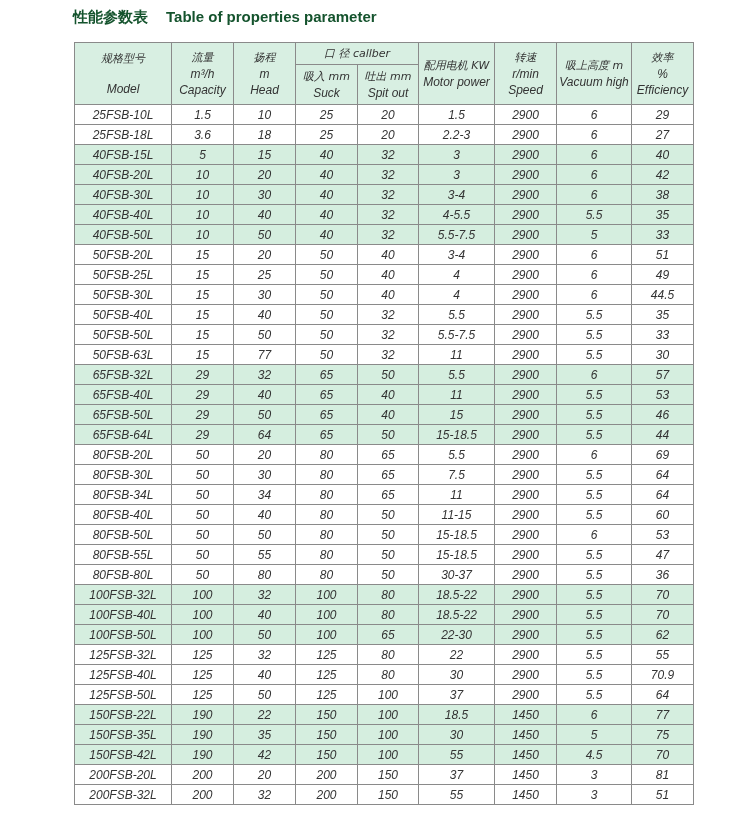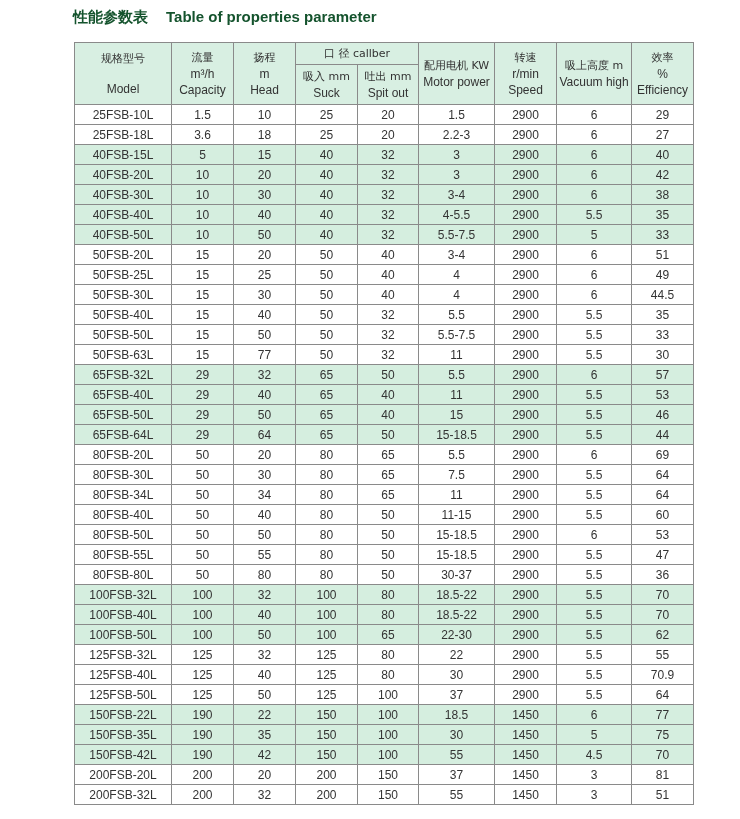--- a/index.html
+++ b/index.html
@@ -1,20 +1,20 @@
 <!DOCTYPE html>
 <html><head>
 <meta charset="utf-8">
 <style>
   html, body { margin: 0; padding: 0; background: #ffffff; }
   body { width: 740px; height: 819px; position: relative; overflow: hidden; font-family: "Liberation Sans", "DejaVu Sans", sans-serif; color: #333; }
   .title { position: absolute; left: 73px; top: 8px; font-size: 15px; font-weight: bold; color: #14532d; white-space: nowrap; }
   .title .cn { font-family: "DejaVu Sans", sans-serif; margin-right: 18px; }
   table { position: absolute; left: 74px; top: 42px; border-collapse: collapse; font-size: 12px; }
-  table { border: 1.5px solid #777; }
+  table { border: 1.5px solid #777; font-style: italic; }
   th, td { border: 1px solid #8a8a8a; text-align: center; padding: 0; color: #333; }
   th { background: #d8efe2; font-weight: normal; line-height: 16px; font-size: 12px; }
   td { height: 19px; }
   tr.g td { background: #d5eedf; }
   .c0 { width: 96px; } .c1 { width: 61px; text-align: center; } .c2 { width: 61px; } .c3 { width: 61px; } .c4 { width: 60px; }
   .c5 { width: 75px; text-align: center; } .c6 { width: 61px; } .c7 { width: 74px; } .c8 { width: 61px; }
   .hcn { font-family: "DejaVu Sans", sans-serif; font-size: 11px; }
 </style>
 </head>
 <body>

